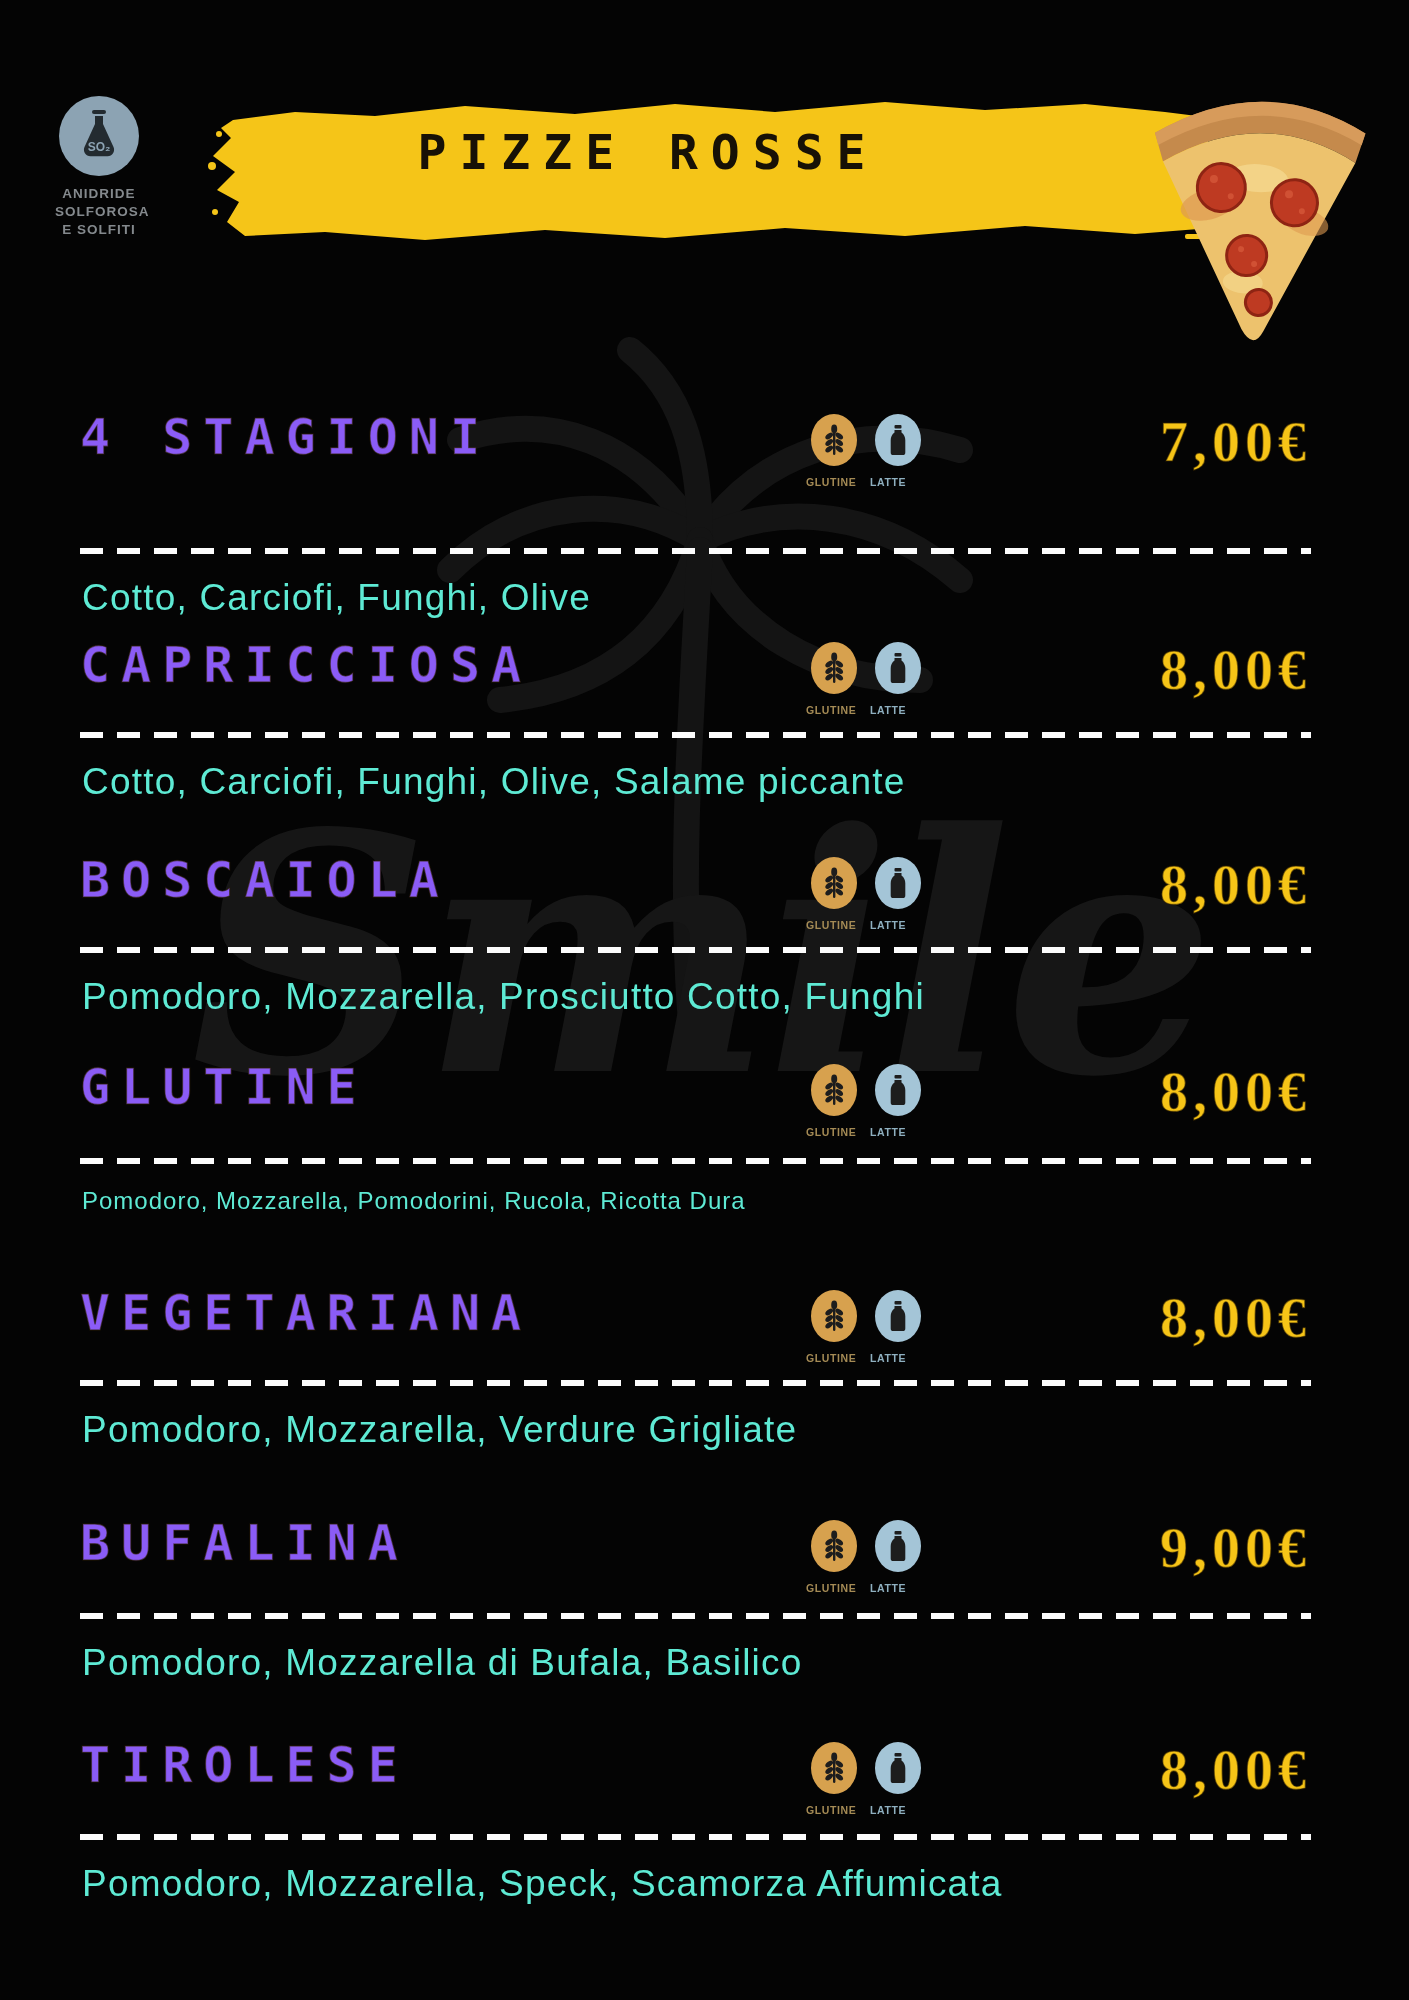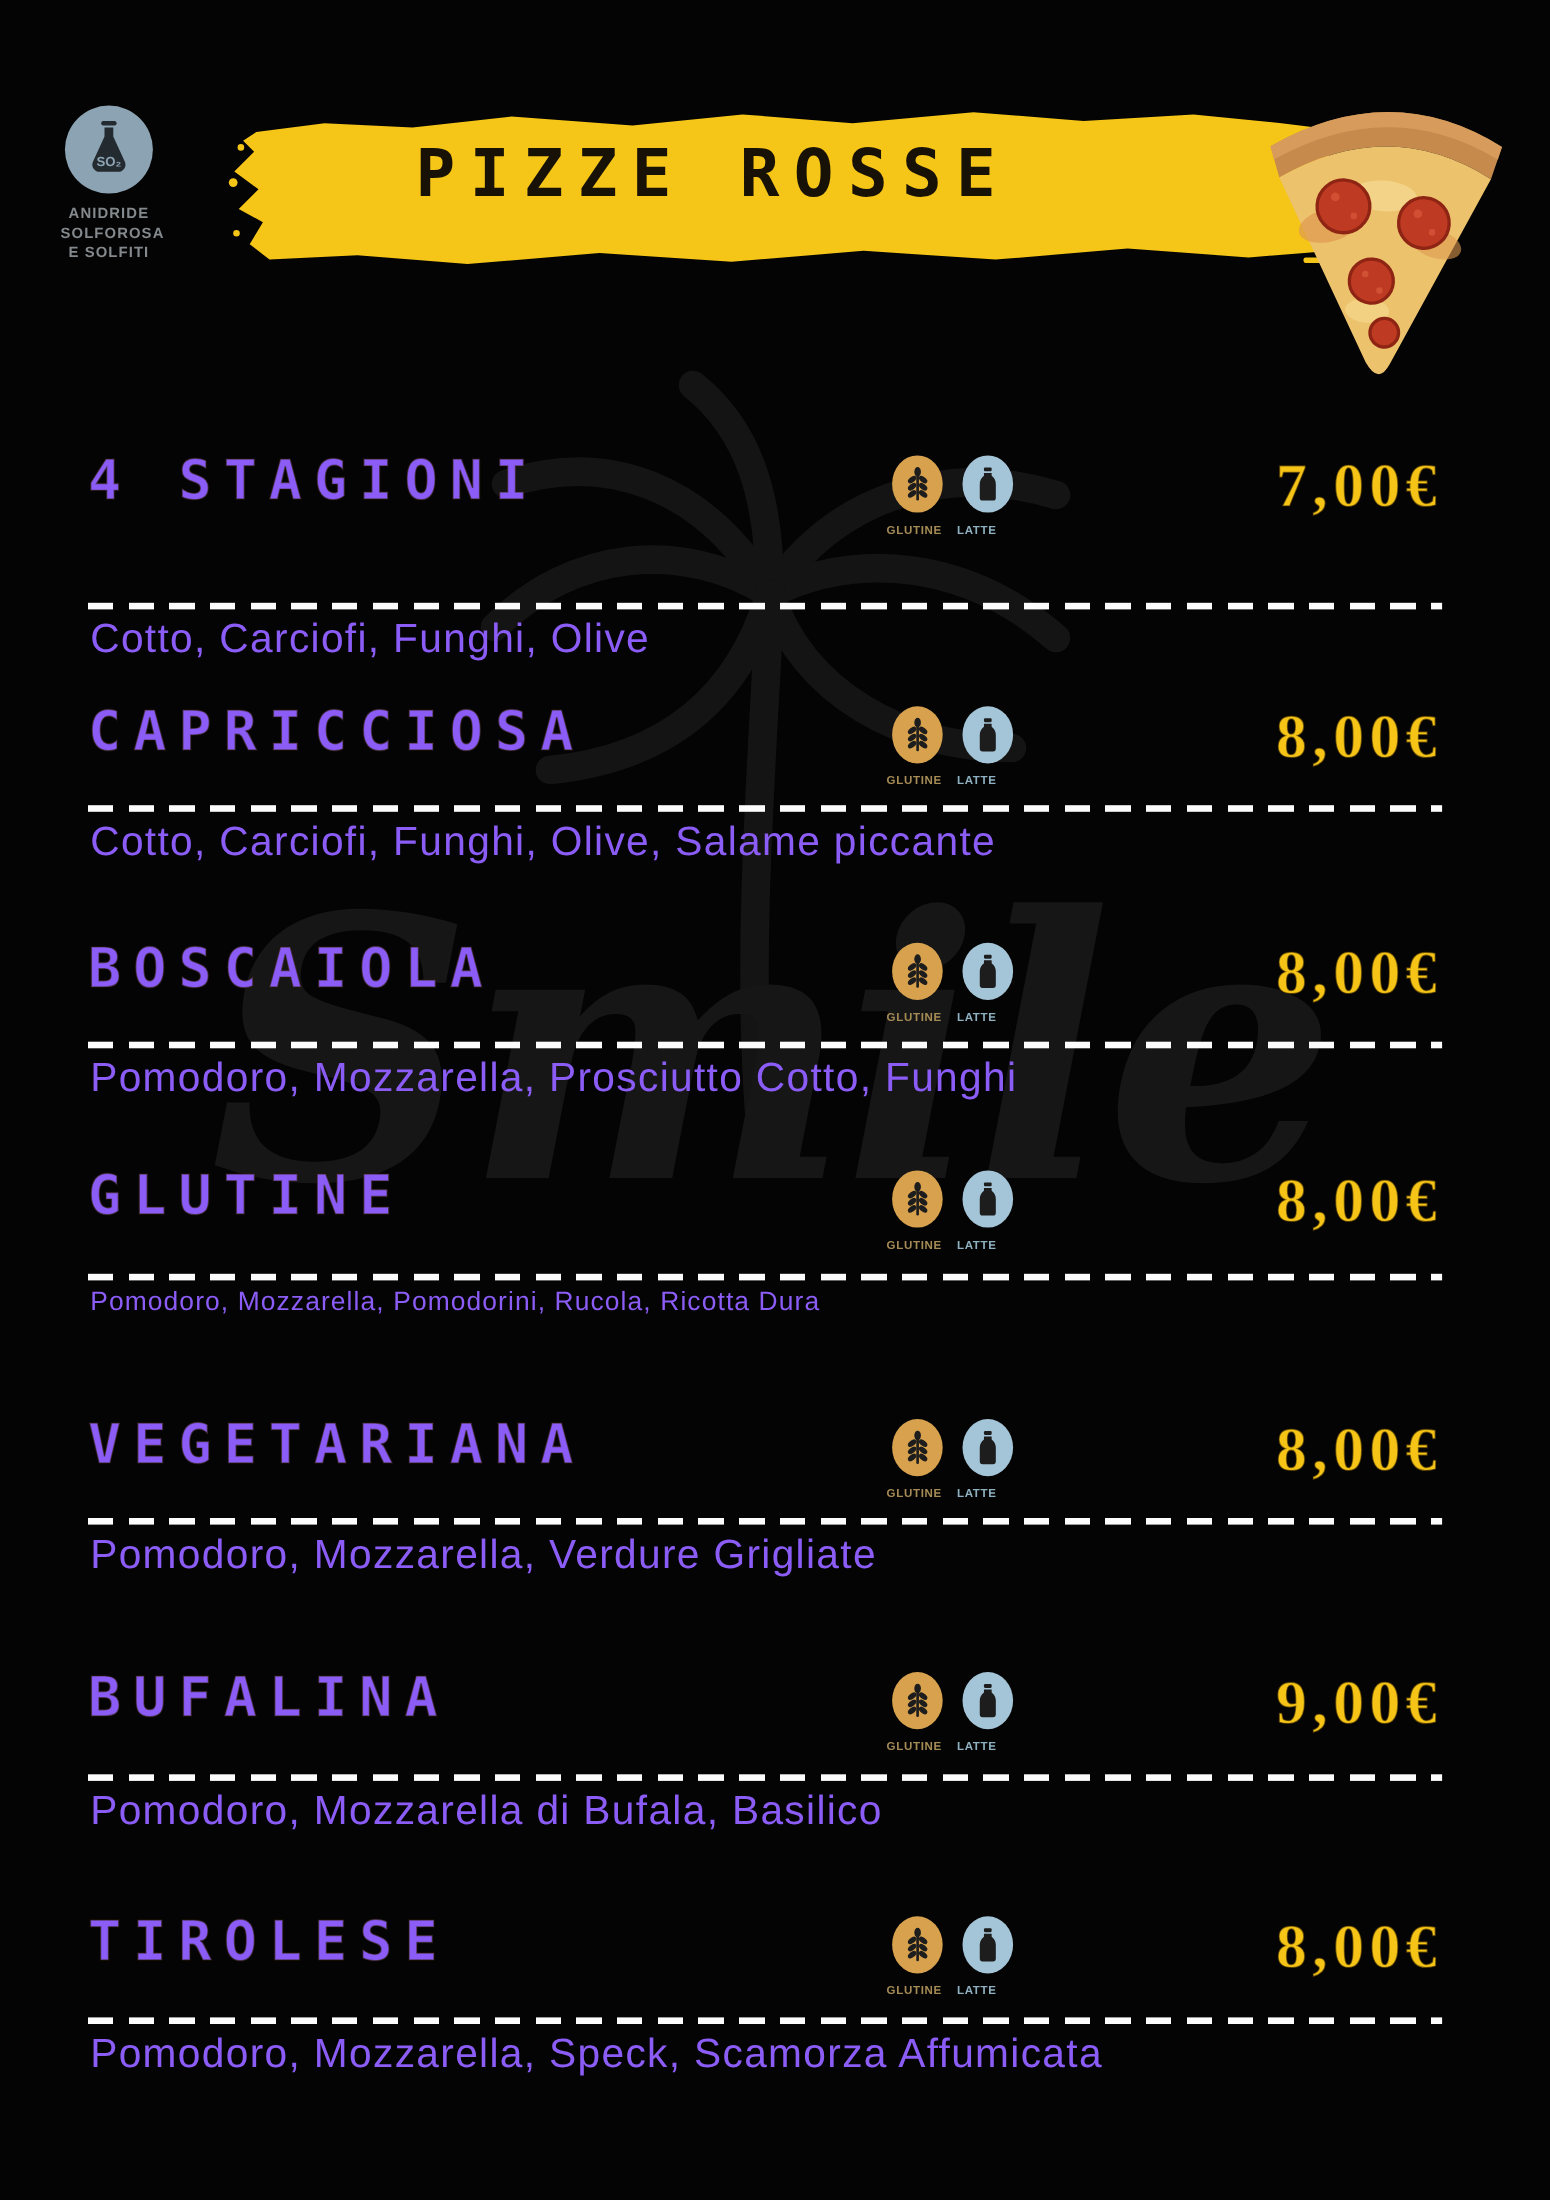--- a/index.html
+++ b/index.html
@@ -29,21 +29,21 @@
   .so2-lines{
     margin-top:9px;font-size:13.5px;font-weight:bold;color:#84898D;
     letter-spacing:1px;line-height:1.35;
   }
   
   .banner{position:absolute;left:205px;top:94px;width:1010px;height:152px;z-index:2;}
   .banner svg{position:absolute;inset:0;}
   .banner-title{
     position:absolute;left:148px;top:34px;width:590px;text-align:center;
     font-family:"DejaVu Sans Mono",monospace;font-weight:bold;
-    font-size:60px;letter-spacing:13px;color:#171106;line-height:1;
+    font-size:48px;letter-spacing:13px;color:#171106;line-height:1;
   }
   .pizza-img{position:absolute;left:1138px;top:58px;z-index:3;}
   
   .menu-item{position:absolute;left:80px;width:1231px;z-index:4;}
   .item-head{position:relative;}
   .item-name{
     margin:0;font-family:"DejaVu Sans Mono",monospace;font-weight:bold;
     font-size:50px;line-height:1;letter-spacing:11px;
     color:#8b5cf6;-webkit-text-stroke:1.3px rgba(45,31,0,0.55);
   }
@@ -65,22 +65,22 @@
     display:block;margin-top:10px;font-size:10.5px;font-weight:bold;
     letter-spacing:0.6px;
   }
   .glutine-label{color:#A58B55;}
   .latte-label{color:#8FB0C0;}
   .dash-line{
     height:6px;width:100%;
     background:repeating-linear-gradient(90deg,#FCFCFC 0 23px,transparent 23px 37px);
   }
   .item-desc{
-    margin:6px 0 0 2px;font-size:37px;letter-spacing:1.2px;
-    color:#8b5cf6;line-height:1.15;white-space:nowrap;
+    margin:23px 0 0 2px;font-size:37px;letter-spacing:1.2px;
+    color:#5eead4;line-height:1.15;white-space:nowrap;
   }
   .item-desc.small{font-size:24px;letter-spacing:1px;}
 </style>
 </head>
 <body>
 
 <div class="watermark">
   <svg class="wm-palm" width="620" height="700" viewBox="0 0 620 700">
     <g fill="none" stroke="#141414" stroke-width="26" stroke-linecap="round">
       <path d="M300 210 C 360 120, 460 90, 560 120"></path>

